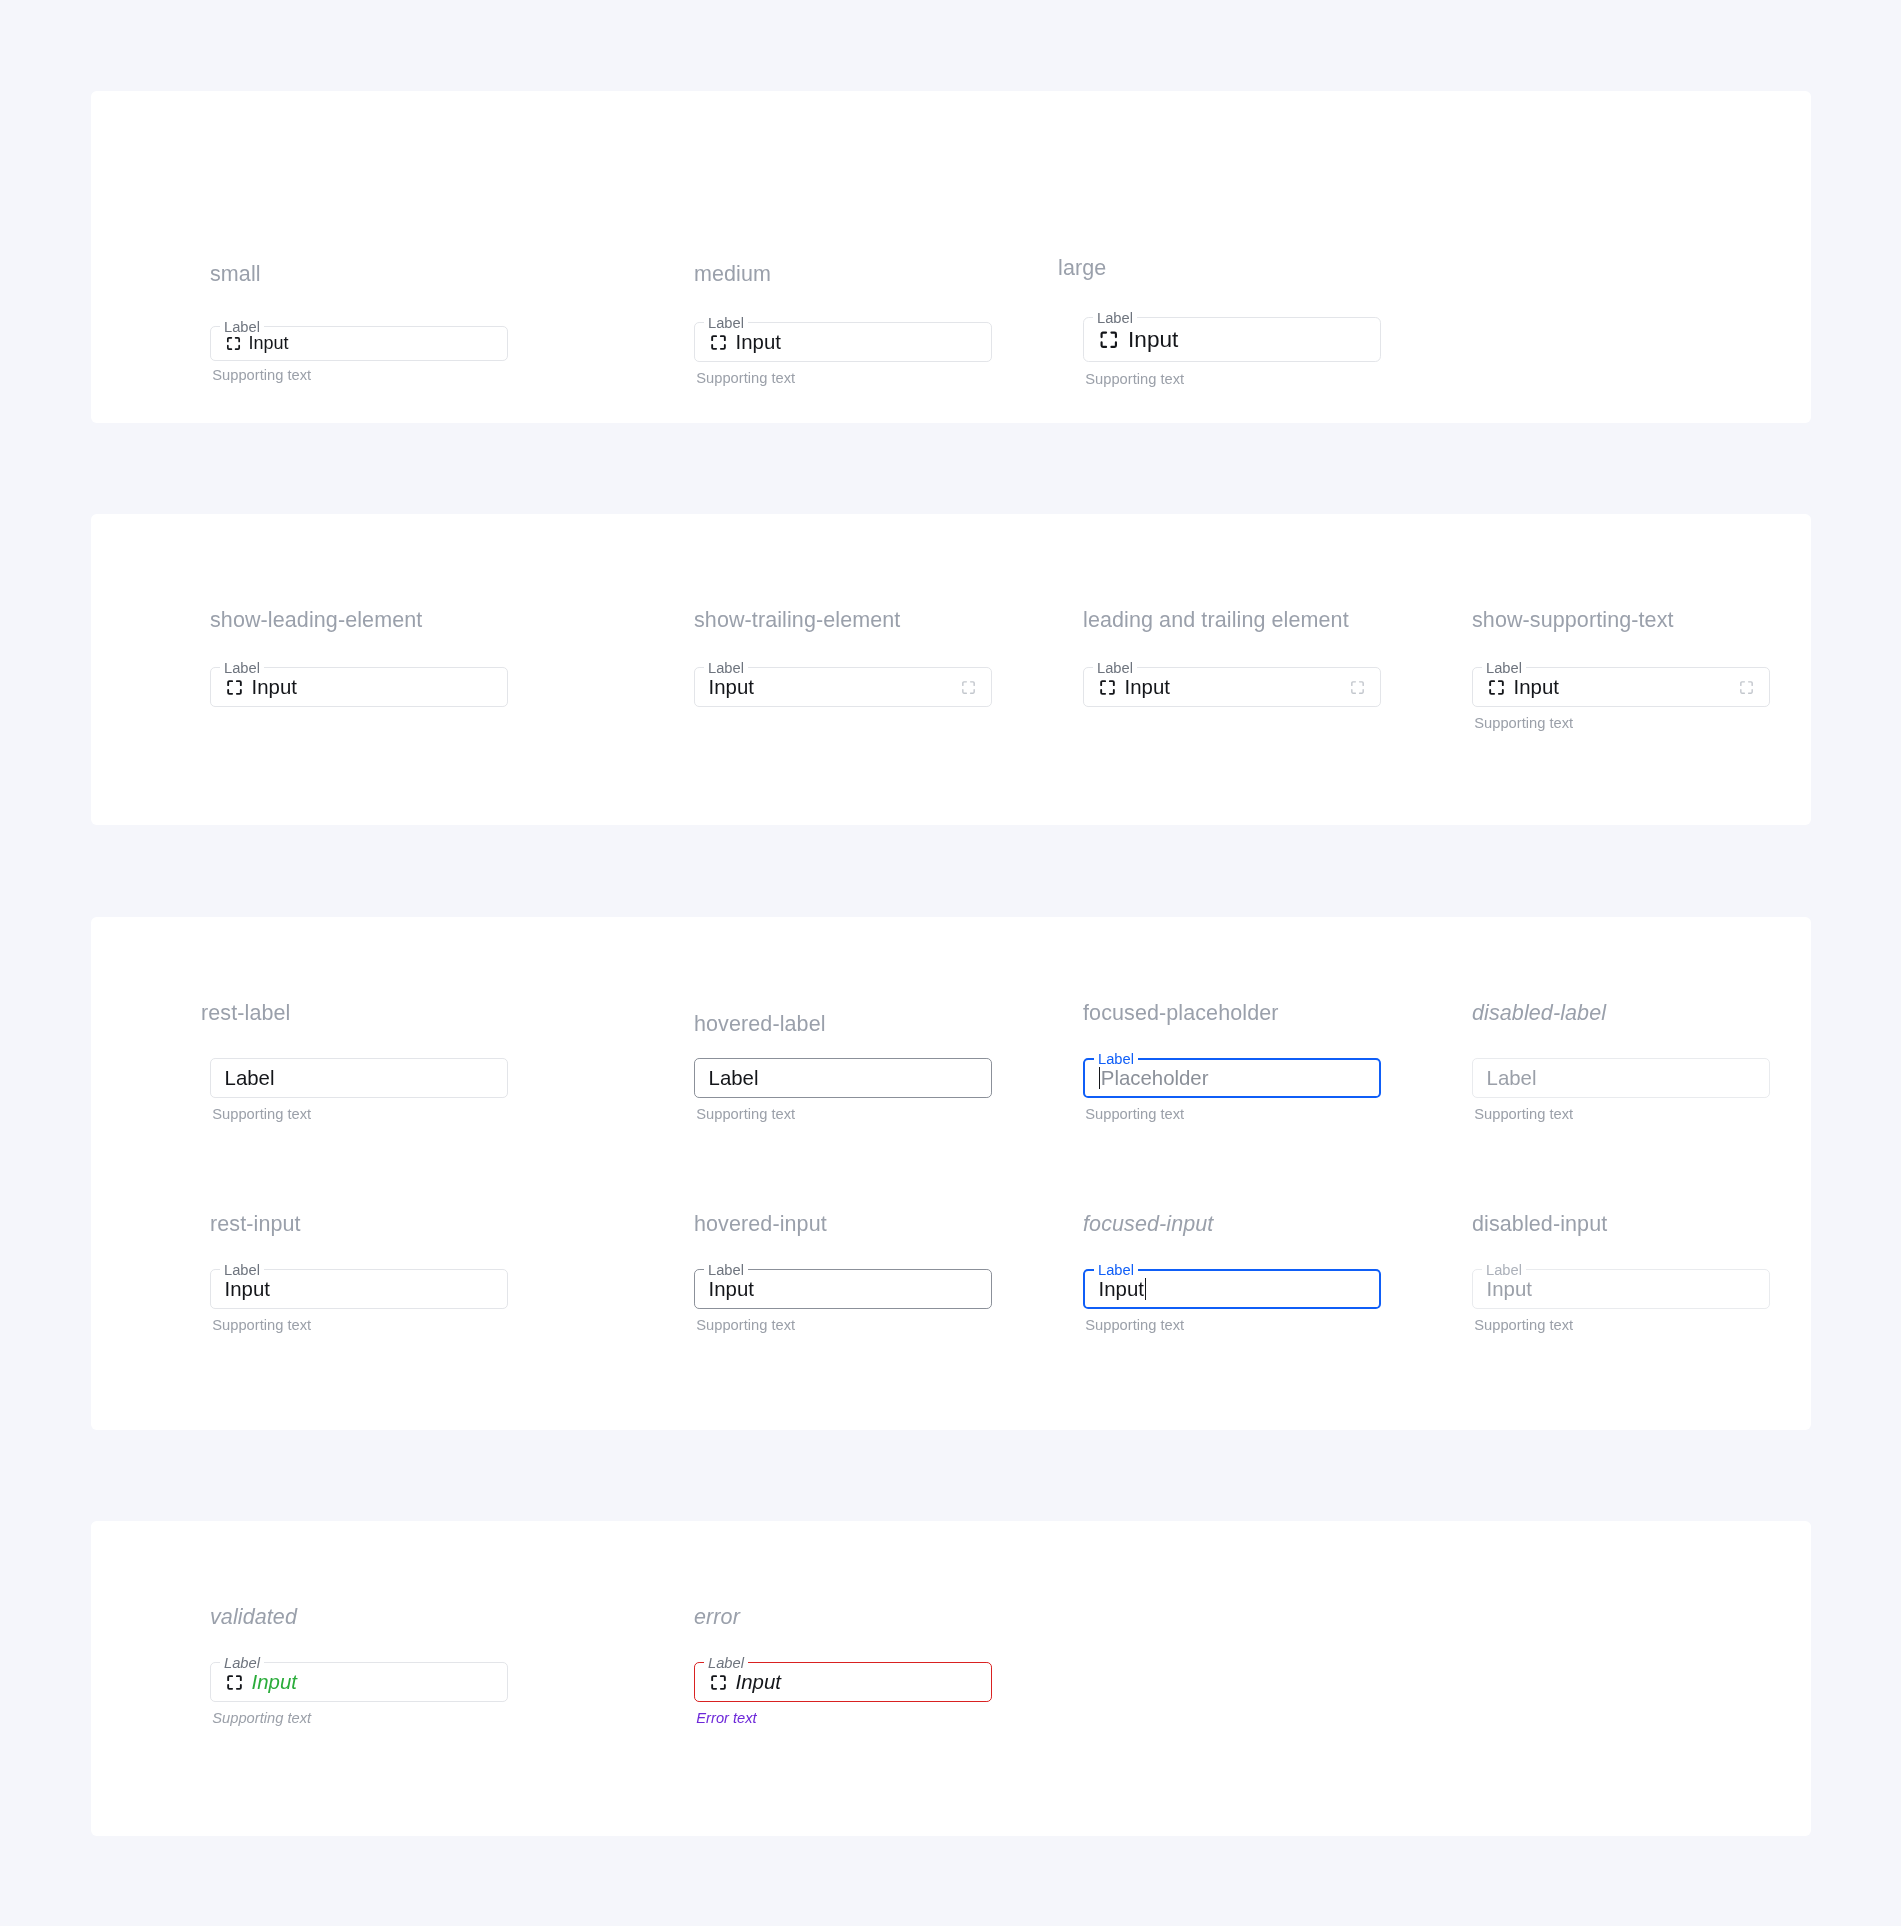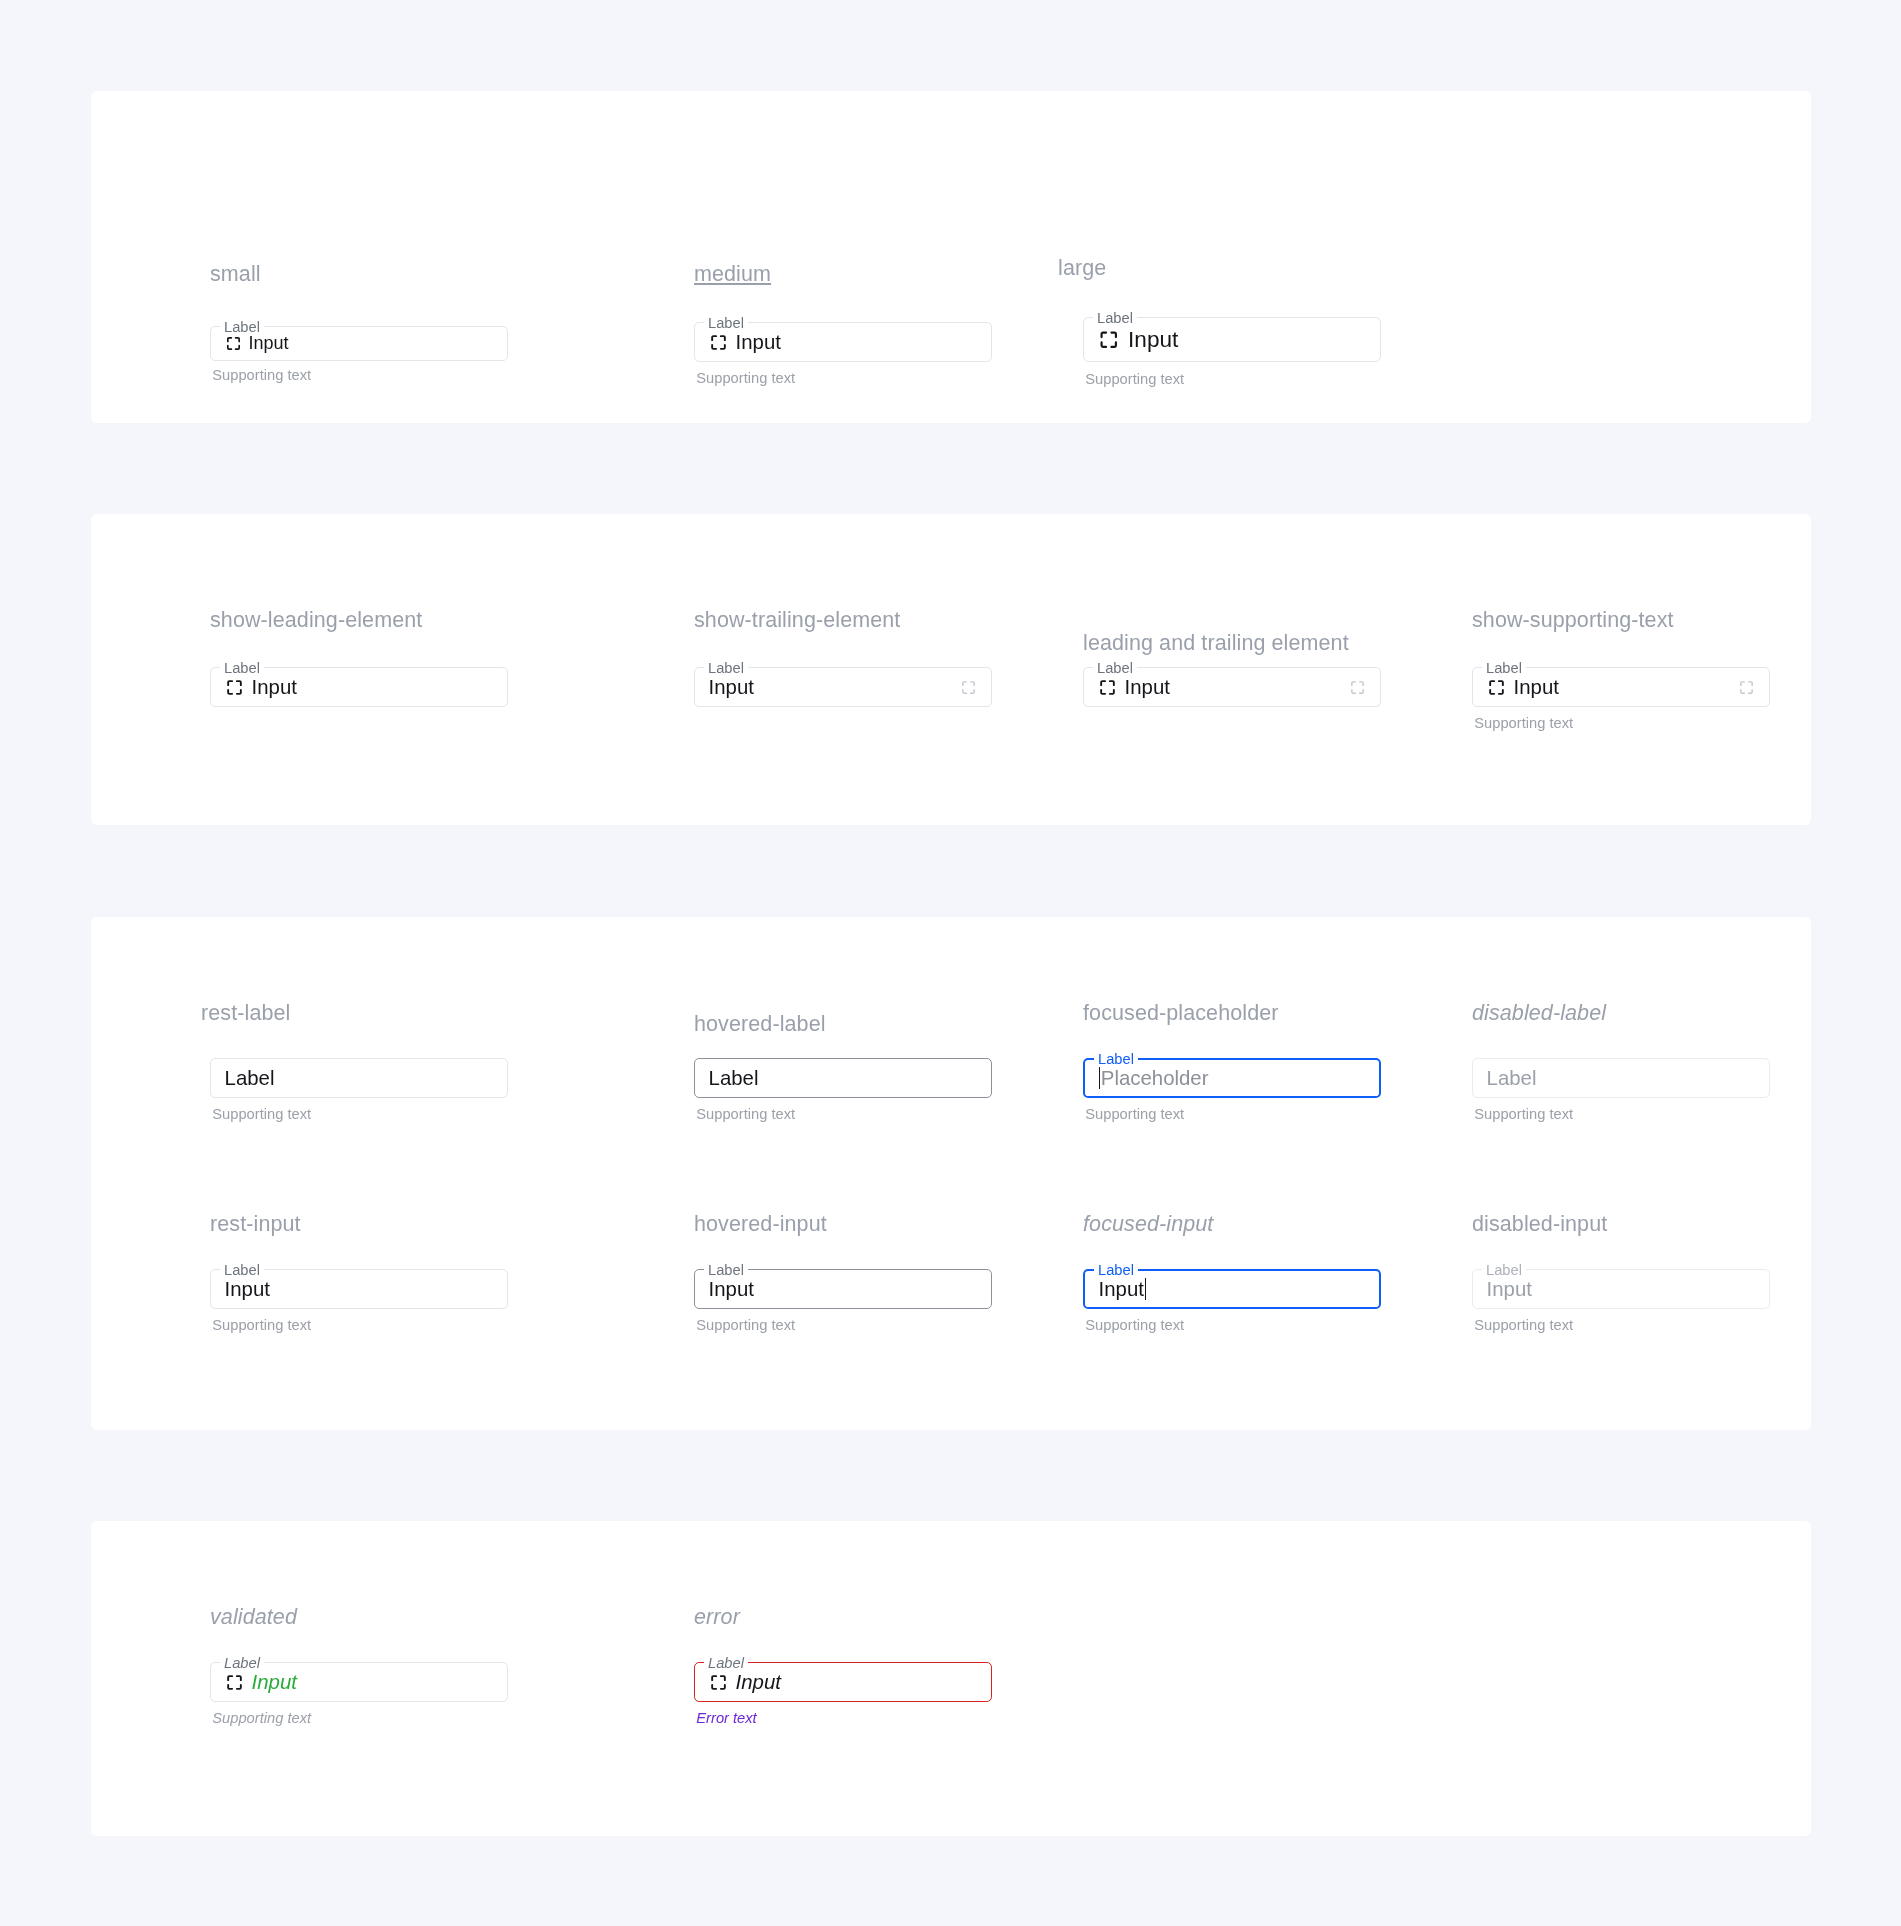--- a/index.html
+++ b/index.html
@@ -128,21 +128,21 @@
               <path d="M15 4h3.5A1.5 1.5 0 0 1 20 5.5V9"></path>
               <path d="M20 15v3.5a1.5 1.5 0 0 1-1.5 1.5H15"></path>
               <path d="M9 20H5.5A1.5 1.5 0 0 1 4 18.5V15"></path>
             </svg>
           </span>
           <span class="tf-val">Input</span>
         </div>
         <div class="helper" style="top:42px;">Supporting text</div>
       </div>
 
-      <div class="col-title" style="left:603px; top:173px;text-decoration:underline;">medium</div>
+      <div class="col-title" style="left:603px; top:173px;">medium</div>
       <div class="field sz-m" style="left:603px; top:231px; width:298px;">
         <div class="tf">
           <span class="notch">Label</span>
           <span class="ico" style="margin-right:8px;">
             <svg width="19" height="19" viewBox="0 0 24 24" fill="none" stroke="#14161a" stroke-width="2.4" stroke-linecap="round" stroke-linejoin="round">
               <path d="M4 9V5.5A1.5 1.5 0 0 1 5.5 4H9"></path>
               <path d="M15 4h3.5A1.5 1.5 0 0 1 20 5.5V9"></path>
               <path d="M20 15v3.5a1.5 1.5 0 0 1-1.5 1.5H15"></path>
               <path d="M9 20H5.5A1.5 1.5 0 0 1 4 18.5V15"></path>
             </svg>
@@ -200,21 +200,21 @@
             <svg width="17" height="17" viewBox="0 0 24 24" fill="none" stroke="#c3c7cd" stroke-width="2" stroke-linecap="round" stroke-linejoin="round">
               <path d="M4 9V5.5A1.5 1.5 0 0 1 5.5 4H9"></path>
                 <path d="M15 4h3.5A1.5 1.5 0 0 1 20 5.5V9"></path>
               <path d="M20 15v3.5a1.5 1.5 0 0 1-1.5 1.5H15"></path>
                 <path d="M9 20H5.5A1.5 1.5 0 0 1 4 18.5V15"></path>
             </svg>
           </span>
         </div>
       </div>
 
-      <div class="col-title" style="left:992px; top:96px;margin-top:23px;">leading and trailing element</div>
+      <div class="col-title" style="left:992px; top:96px;">leading and trailing element</div>
       <div class="field sz-m" style="left:992px; top:153px; width:298px;">
         <div class="tf">
           <span class="notch">Label</span>
           <span class="ico" style="margin-right:8px;">
             <svg width="19" height="19" viewBox="0 0 24 24" fill="none" stroke="#14161a" stroke-width="2.4" stroke-linecap="round" stroke-linejoin="round">
               <path d="M4 9V5.5A1.5 1.5 0 0 1 5.5 4H9"></path>
                 <path d="M15 4h3.5A1.5 1.5 0 0 1 20 5.5V9"></path>
               <path d="M20 15v3.5a1.5 1.5 0 0 1-1.5 1.5H15"></path>
                 <path d="M9 20H5.5A1.5 1.5 0 0 1 4 18.5V15"></path>
             </svg>

